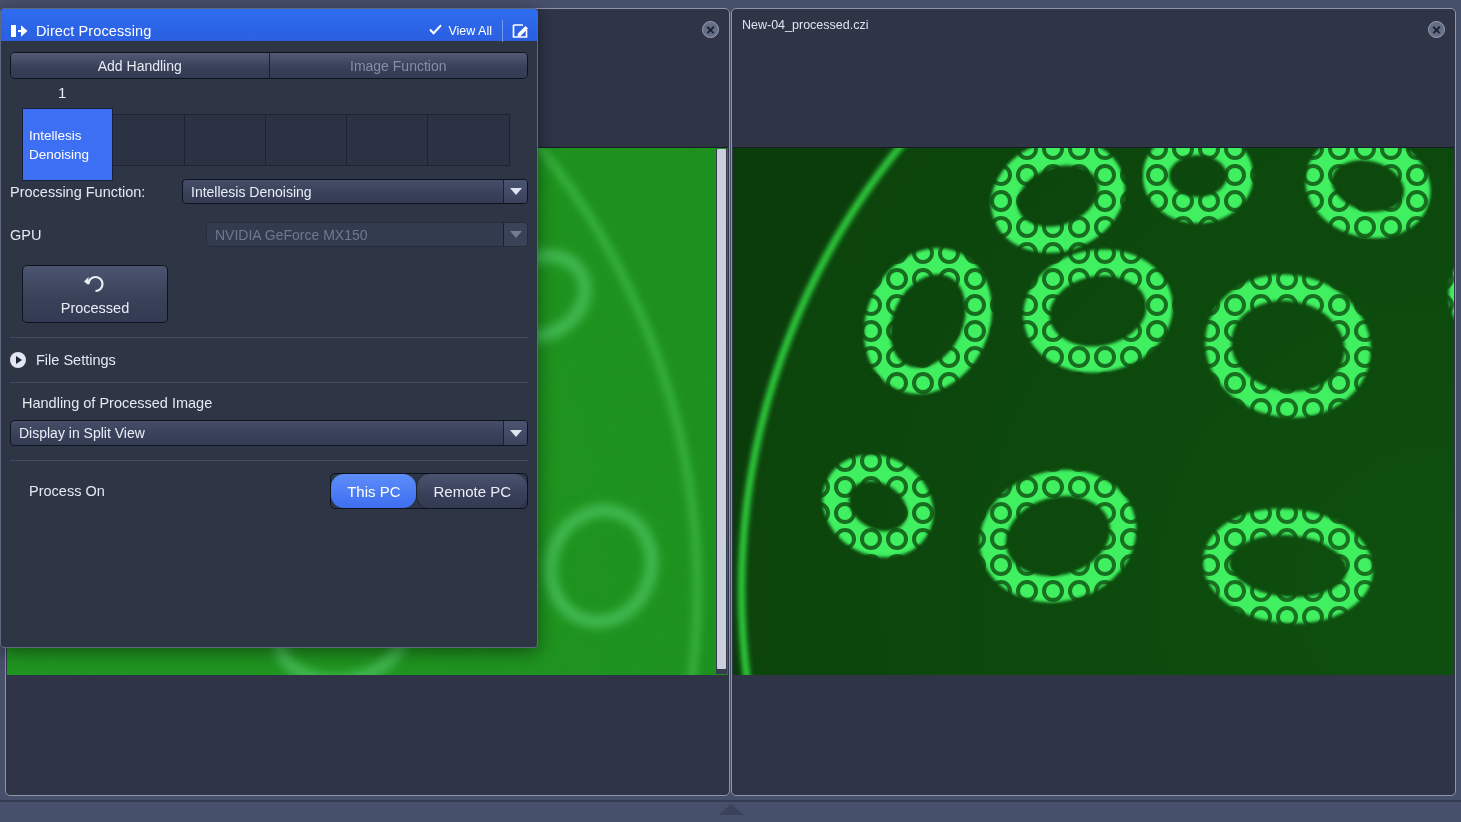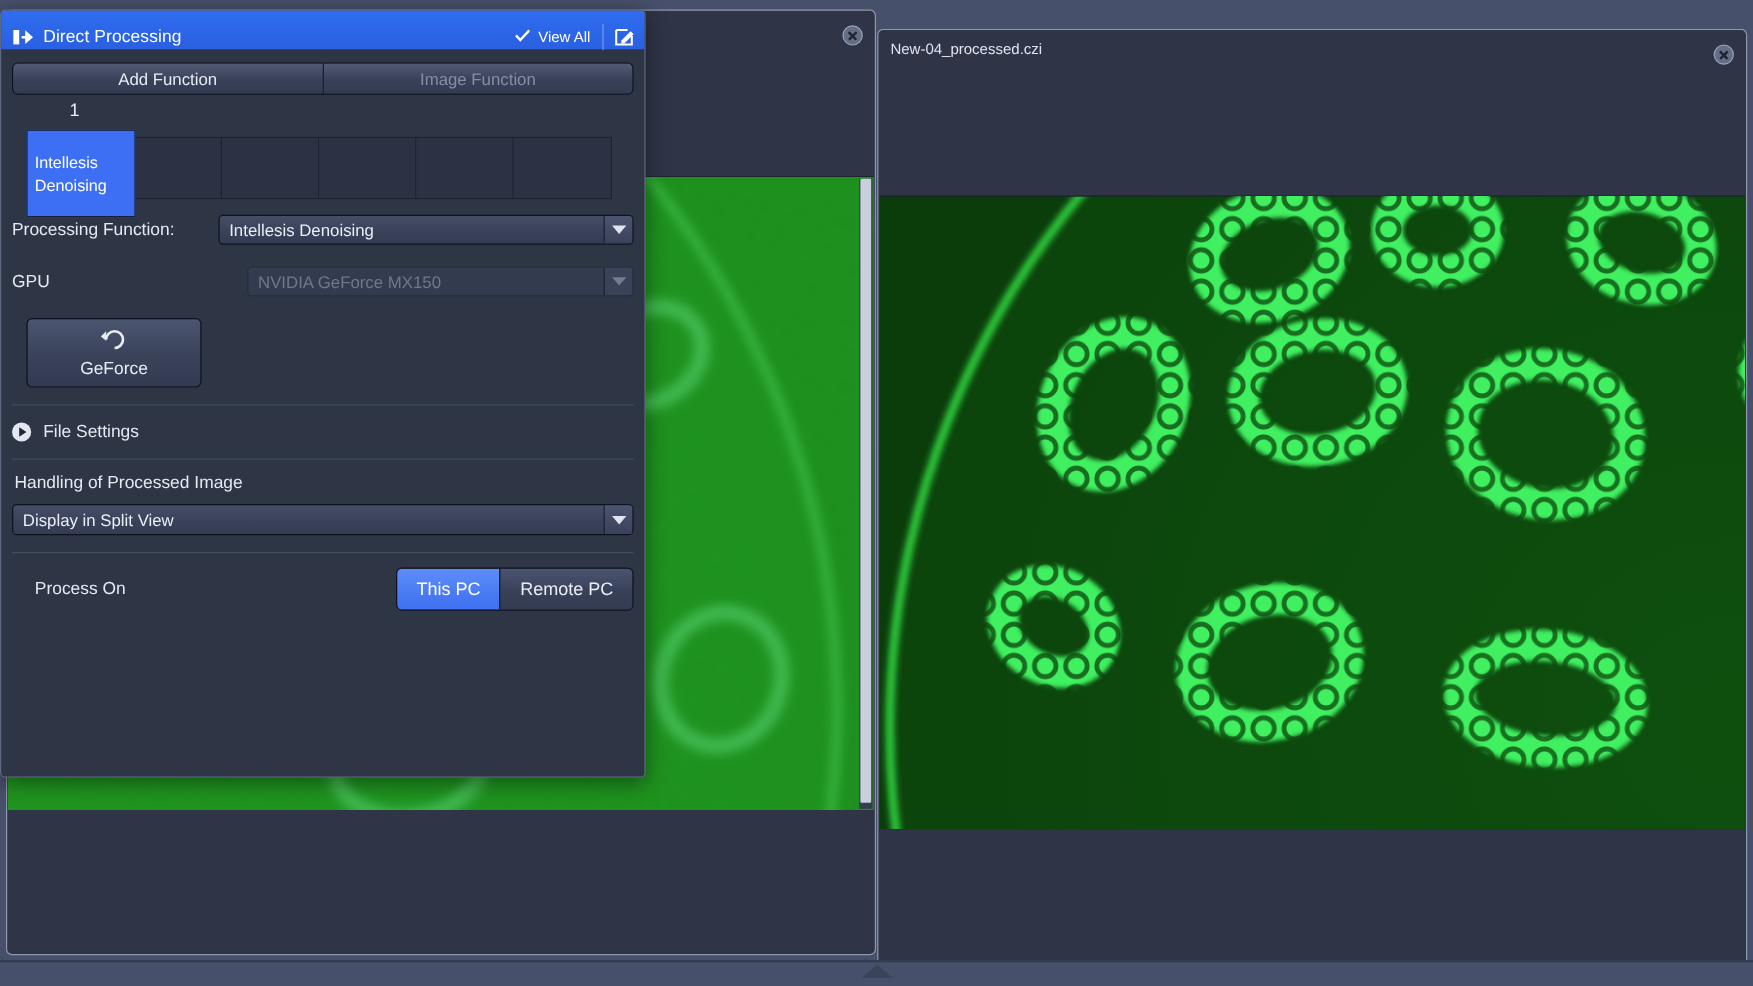--- a/index.html
+++ b/index.html
@@ -16,21 +16,21 @@
   .workspace { position: absolute; left: 0; top: 0; width: 1461px; height: 800px; background: #47506b; }
 
   .doc-pane {
     position: absolute;
     background: #2f3547;
     border: 1px solid #8e96ab;
     border-radius: 5px;
     overflow: hidden;
   }
   .doc-pane.left  { left: 5px;  top: 8px; width: 725px; height: 788px; }
-  .doc-pane.right { left: 731px; top: 24px; width: 725px; height: 788px; }
+  .doc-pane.right { left: 731px; top: 8px; width: 725px; height: 788px; }
 
   .doc-title {
     position: absolute; left: 0; top: 0; height: 32px;
     color: #dfe4ef; font-size: 12.5px; line-height: 32px;
     padding-left: 10px; white-space: nowrap;
   }
 
   .pane-close {
     position: absolute; top: 12px; right: 10px;
     width: 17px; height: 17px; border-radius: 50%;
@@ -256,35 +256,36 @@
     width: 16px; height: 16px; border-radius: 50%;
     background: #e2e7f1; position: relative; flex: 0 0 auto;
   }
   .disc-arrow::after {
     content: ""; position: absolute; left: 6px; top: 4px;
     width: 0; height: 0;
     border-top: 4px solid transparent; border-bottom: 4px solid transparent;
     border-left: 6px solid #20263a;
   }
 
-  .section-label { color: #e4e9f2; font-size: 14.5px; margin: 12px 9px 0 11px; }
+  .section-label { color: #e4e9f2; font-size: 14.5px; margin: 12px 9px 0 21px; }
 
   .row-handling { margin: 9px 9px 0 9px; }
   .row-handling .combo { width: 100%; height: 26px; }
 
   .row-proc-on { display: flex; align-items: center; margin: 0 9px; height: 60px; }
   .row-proc-on .lbl { color: #e4e9f2; font-size: 14.5px; margin-left: 19px; }
   .pc-toggle {
     margin-left: auto; display: flex; height: 36px;
     border: 1px solid #0e1220; border-radius: 5px; overflow: hidden;
   }
   .pc-seg {
     display: flex; align-items: center; justify-content: center;
     padding: 0 16px; font-size: 15px; color: #eaeef7; cursor: pointer;
     background: linear-gradient(#4b5470, #39415a 55%, #333b52);
+    border-radius: 13px;
   }
   .pc-seg.active { background: linear-gradient(#5e8df8, #3d6ff0); color: #ffffff; }
   .pc-seg.sep { border-left: 1px solid #1b2131; }
 </style>
 </head>
 <body>
 
 <div id="root">
 
   <div class="workspace">
@@ -426,21 +427,21 @@
             <path d="M1.5 2 H11 M1.5 2 V14 H14.5 V7" stroke="#ffffff" stroke-width="1.7" fill="none"></path>
             <path d="M6 10.5 L13.5 3 L16 5.5 L8.5 13 L5.5 13.5 Z" fill="#ffffff"></path>
           </svg>
         </span>
       </span>
     </div>
 
     <div class="tw-body">
 
       <div class="fn-btn-row">
-        <div class="fn-btn">Add Function</div>
+        <div class="fn-btn">Add Handling</div>
         <div class="fn-btn second">Image Function</div>
       </div>
 
       <div class="slot-area">
         <div class="slot-index">1</div>
         <div class="slot-grid">
           <div class="slot"></div>
           <div class="slot"></div>
           <div class="slot"></div>
           <div class="slot"></div>
@@ -471,21 +472,21 @@
       </div>
 
 
       <div class="defaults-btn">
         <span>
           <svg width="24" height="22" viewBox="0 0 24 22">
             <path d="M5.5 11 A7 7 0 1 1 12.5 18" stroke="#e8ecf5" stroke-width="2.2" fill="none"></path>
             <path d="M5.5 4 L5.5 12 L1 8.5 Z" fill="#e8ecf5"></path>
           </svg>
         </span>
-        <span class="dlabel">GeForce</span>
+        <span class="dlabel">Processed</span>
       </div>
 
       <div class="hsep"></div>
 
       <div class="file-settings">
         <span class="disc-arrow"></span>
         <span class="fs-label">File Settings</span>
       </div>
 
       <div class="hsep" style="margin-top:0"></div>

